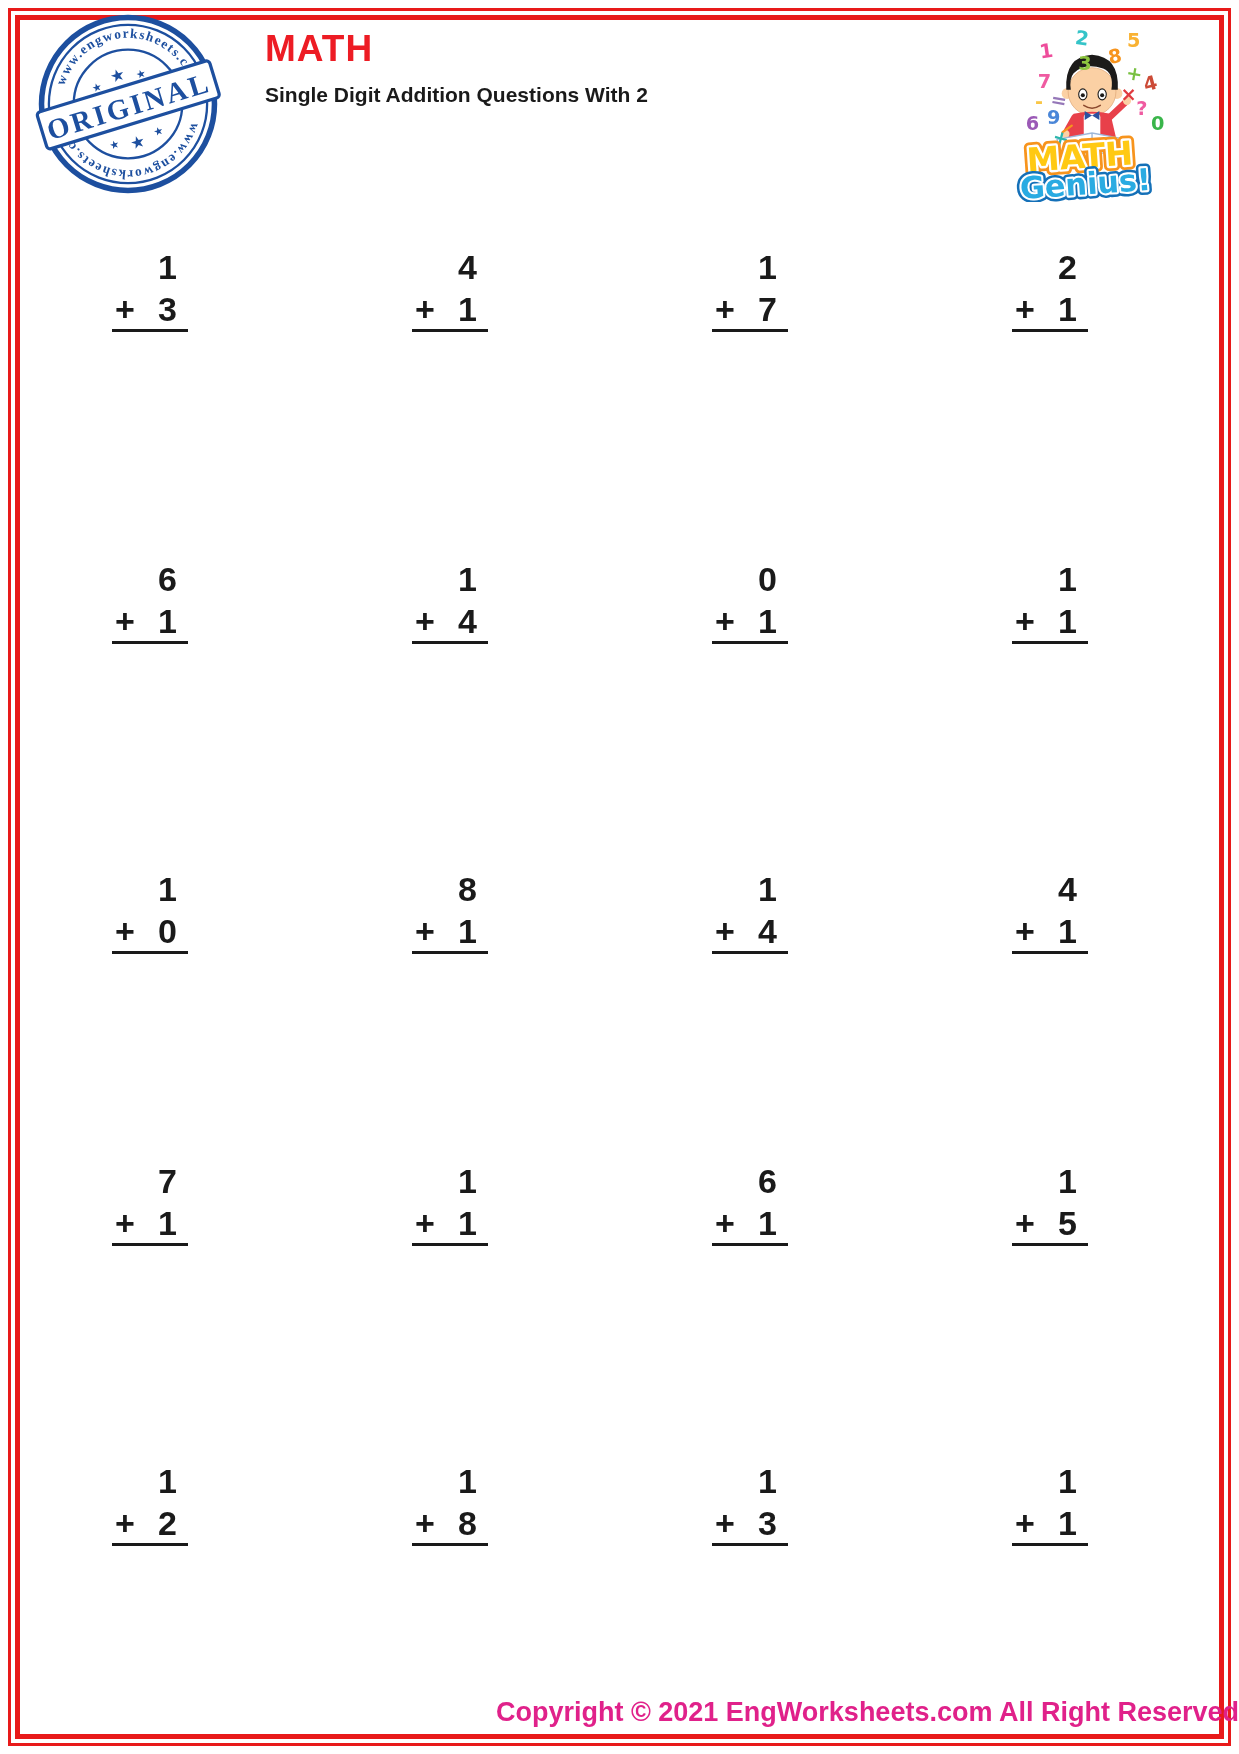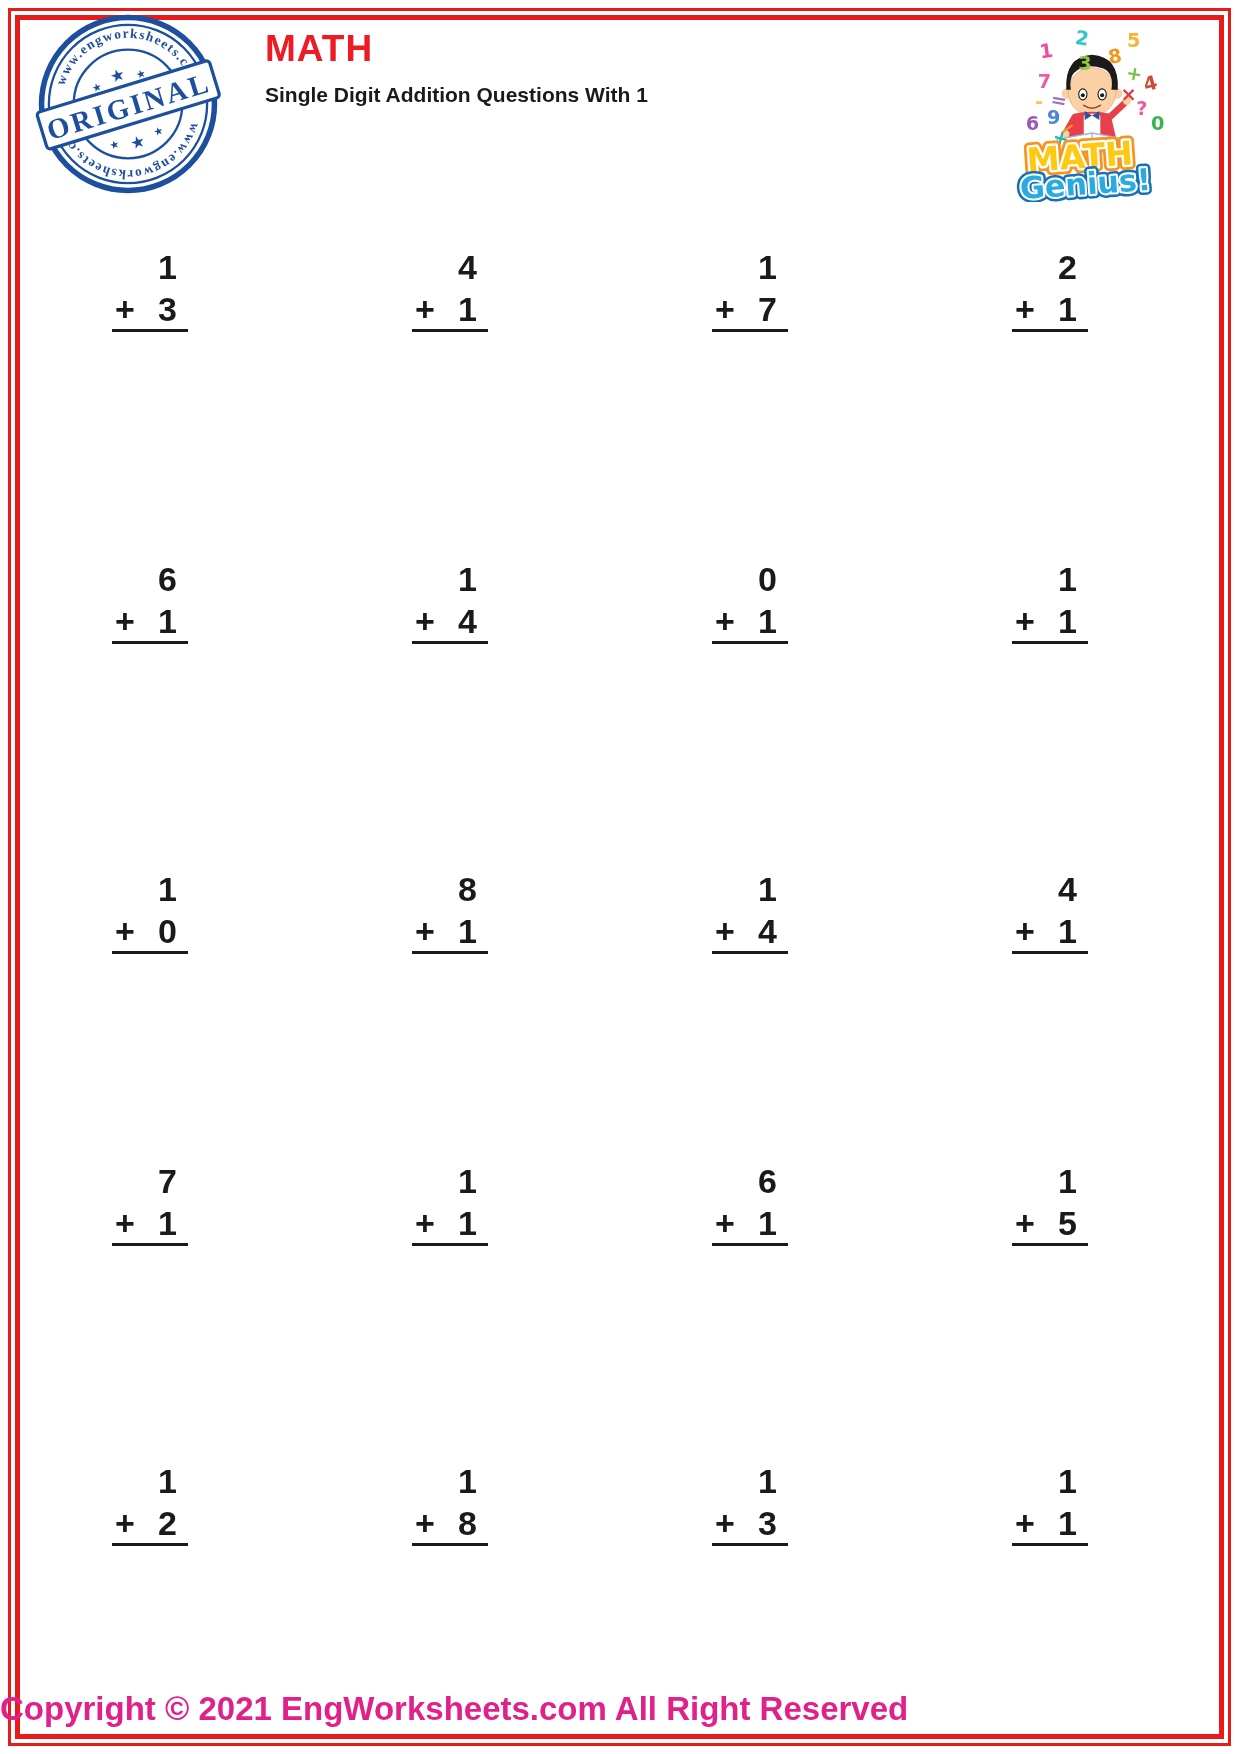--- a/index.html
+++ b/index.html
@@ -28,22 +28,22 @@
   .problem { width:76px; color:var(--ink); font-weight:bold; font-size:34px; }
   .prob-top { text-align:right; padding-right:11px; line-height:34px; }
   .prob-bottom {
     display:flex; justify-content:space-between; align-items:baseline;
     margin-top:8px; line-height:34px; padding:0 11px 3px 3px;
     border-bottom:3px solid var(--ink);
   }
 
   
   .footer {
-    position:absolute; left:0; bottom:26px; width:100%; text-align:left;
-    color:var(--footer_magenta); font-size:33px; font-weight:bold;
+    position:absolute; left:0; bottom:26px; width:100%; text-align:right;
+    color:var(--footer_magenta); font-size:27px; font-weight:bold;
   }
 
   
   .stamp-serif { font-family:"Liberation Serif", serif; font-weight:bold; }
   .logo-font   { font-family:"DejaVu Sans", sans-serif; font-weight:bold; }
 </style>
 </head>
 <body>
 
 <div class="page">
@@ -75,21 +75,21 @@
         <text x="100" y="113" text-anchor="middle" class="stamp-serif" font-size="31" letter-spacing="3" style="fill:var(--stamp_blue)">ORIGINAL</text>
         <text x="73" y="142" font-size="12" text-anchor="middle" style="fill:var(--stamp_blue)">★</text>
         <text x="98" y="149" font-size="18" text-anchor="middle" style="fill:var(--stamp_blue)">★</text>
         <text x="123" y="142" font-size="12" text-anchor="middle" style="fill:var(--stamp_blue)">★</text>
       </g>
     </svg>
   </div>
 
   <div class="title-block">
     <div class="title-small">MATH</div>
-    <div class="subtitle">Single Digit Addition Questions With 1</div>
+    <div class="subtitle">Single Digit Addition Questions With 2</div>
   </div>
 
   <div class="logo">
     <svg viewBox="0 0 200 200" width="196" height="184" preserveAspectRatio="xMidYMid meet">
 
       <g>
         <circle cx="85" cy="82" r="6" fill="#fbd0a4"></circle>
           <circle cx="139" cy="82" r="6" fill="#fbd0a4"></circle>
         <circle cx="112" cy="80" r="26" fill="#fbd0a4" stroke="#e0a878" stroke-width="0.8"></circle>
         <path d="M 84,78 Q 82,42 112,40 Q 142,42 140,78 L 133,78 Q 136,60 124,55 Q 104,48 92,60 Q 87,66 89,78 Z" fill="#1c1b1a"></path>

